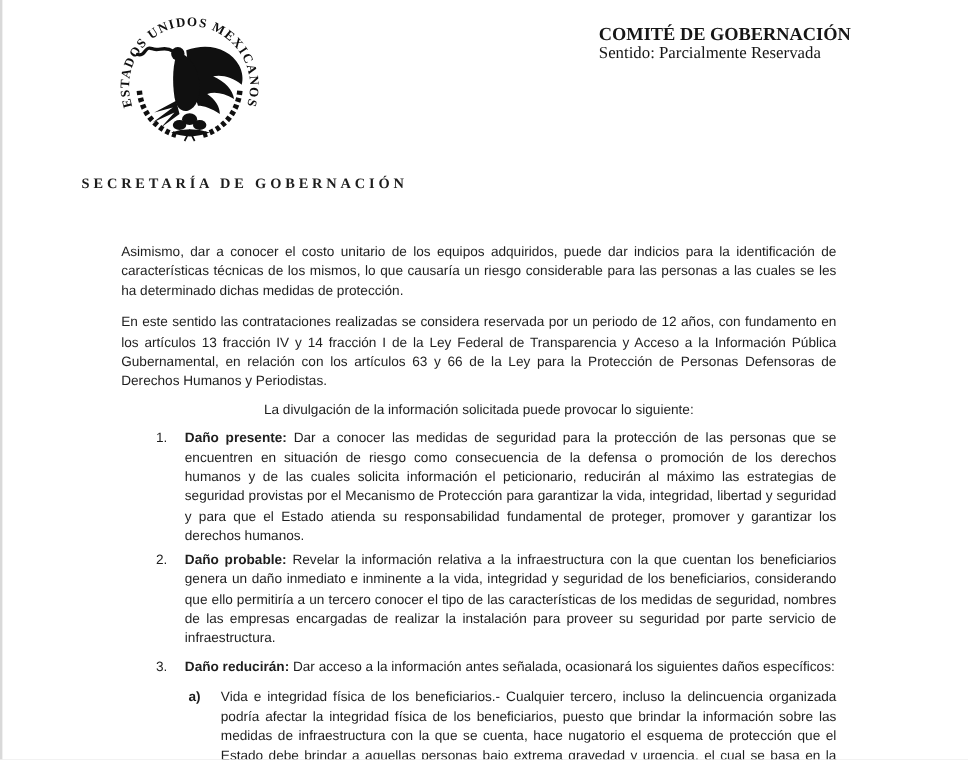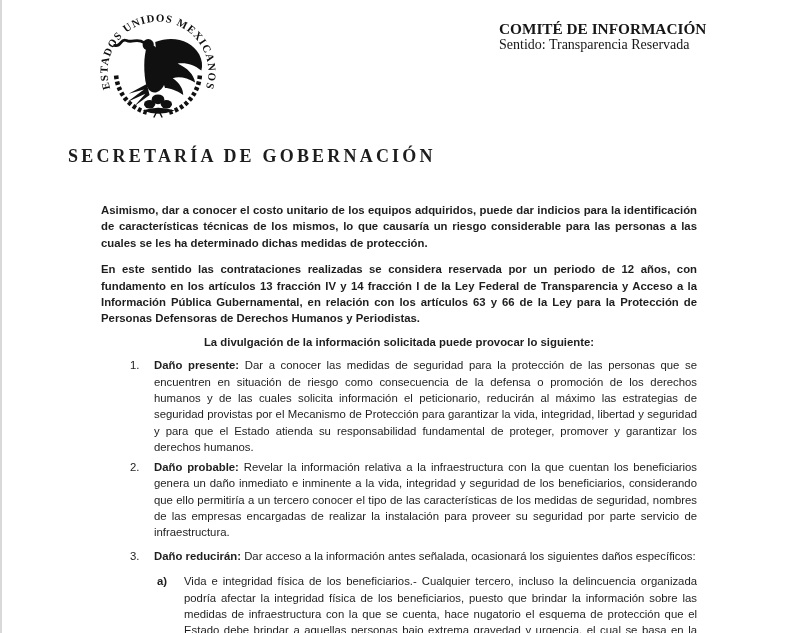--- a/index.html
+++ b/index.html
@@ -31,21 +31,21 @@
     letter-spacing: 1.6px;
     fill: #101010;
   }
 
   
   .department {
     position: absolute;
     left: 66px;
     top: 146px;
     font-family: "Liberation Serif", serif;
-    font-size: 18px;
+    font-size: 12px;
     font-weight: 600;
     letter-spacing: 3.2px;
     color: #1d1d1d;
     white-space: nowrap;
   }
 
   
   .ref-block {
     position: absolute;
     left: 497px;
@@ -62,21 +62,21 @@
   .content {
     position: absolute;
     left: 99px;
     top: 202px;
     width: 596px;
     font-size: 11.35px;
     line-height: 16.4px;
     text-align: justify;
     color: #1e1e1e;
   }
-  .content p { margin: 0; font-weight: bold; }
+  .content p { margin: 0; }
   .para-1 { margin-bottom: 10px !important; }
   .para-2 { margin-bottom: 7px !important; }
   .intro-line { margin-bottom: 7px !important; text-align: center; }
 
   .num-item {
     display: grid;
     grid-template-columns: 24px 1fr;
     padding-left: 29px;
     margin-bottom: 3px;
   }
@@ -123,22 +123,22 @@
         <path d="M84,153 A60,60 0 0 1 40,97" stroke-width="6.5" stroke-dasharray="5 3.5"></path>
         <path d="M116,153 A60,60 0 0 0 160,97" stroke-width="6.5" stroke-dasharray="5 3.5"></path>
         <path d="M94,160 L100,148 L106,160" stroke-width="2"></path>
       </g>
     </svg>
   </div>
 
   <div class="department">SECRETARÍA DE GOBERNACIÓN</div>
 
   <div class="ref-block">
-    <div class="ref-strong">COMITÉ DE INFORMACIÓN</div>
-    <div class="ref-normal">Sentido: Transparencia Reservada</div>
+    <div class="ref-strong">COMITÉ DE GOBERNACIÓN</div>
+    <div class="ref-normal">Sentido: Parcialmente Reservada</div>
   </div>
 
   <div class="content">
 
     <p class="para-1">Asimismo, dar a conocer el costo unitario de los equipos adquiridos, puede dar indicios para la identificación de características técnicas de los mismos, lo que causaría un riesgo considerable para las personas a las cuales se les ha determinado dichas medidas de protección.</p>
 
     <p class="para-2">En este sentido las contrataciones realizadas se considera reservada por un periodo de 12 años, con fundamento en los artículos 13 fracción IV y 14 fracción I de la Ley Federal de Transparencia y Acceso a la Información Pública Gubernamental, en relación con los artículos 63 y 66 de la Ley para la Protección de Personas Defensoras de Derechos Humanos y Periodistas.</p>
 
     <p class="intro-line">La divulgación de la información solicitada puede provocar lo siguiente:</p>
 

